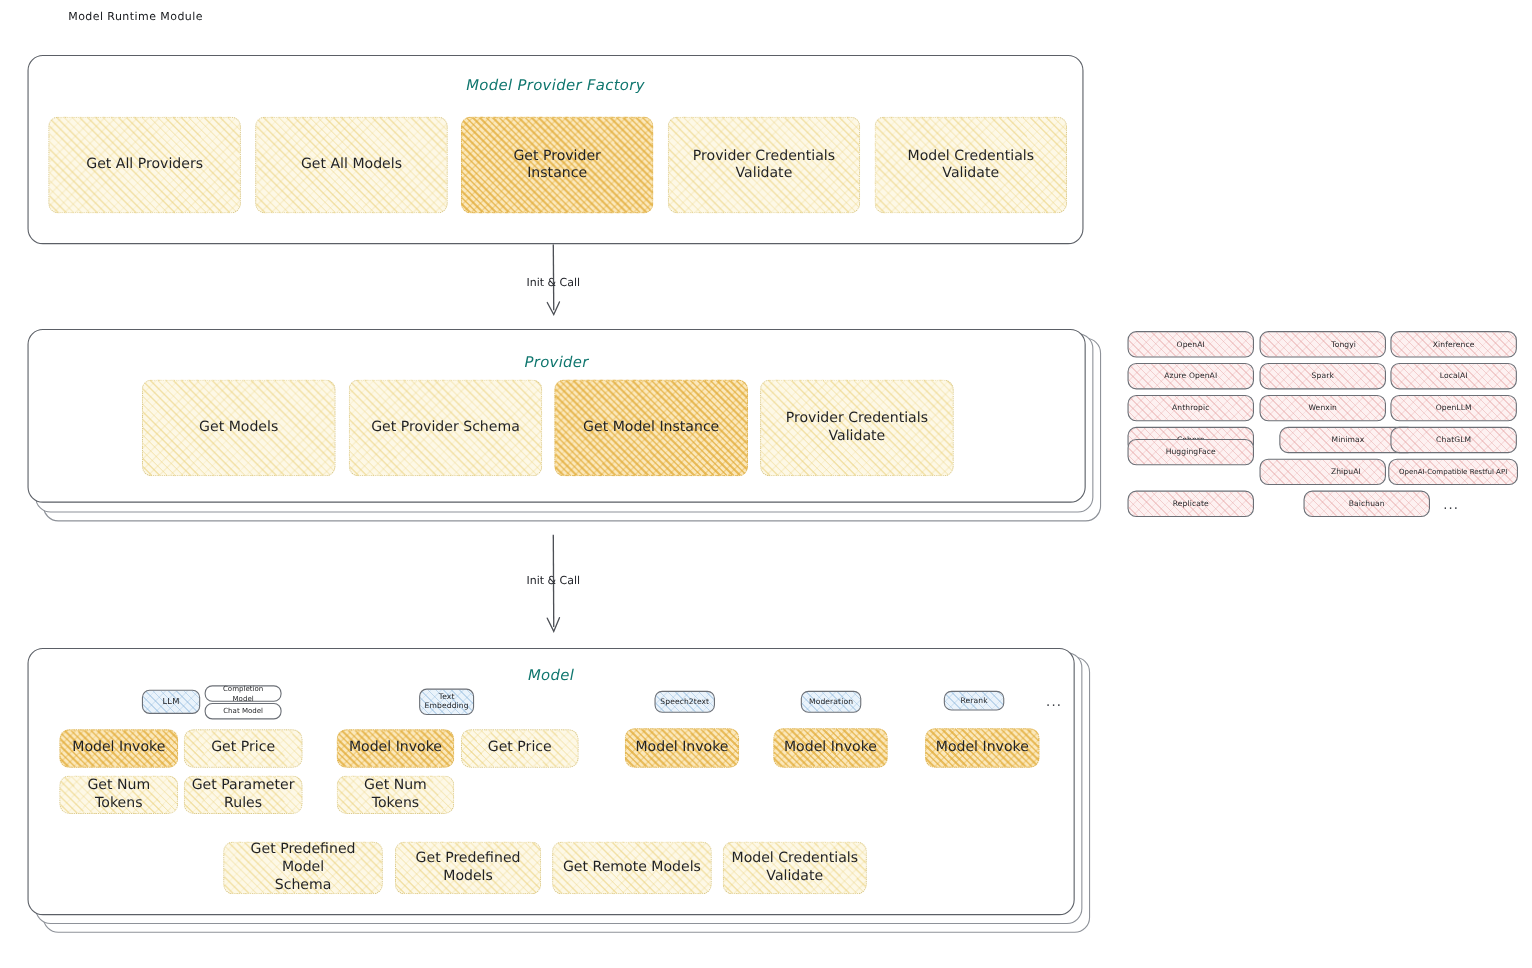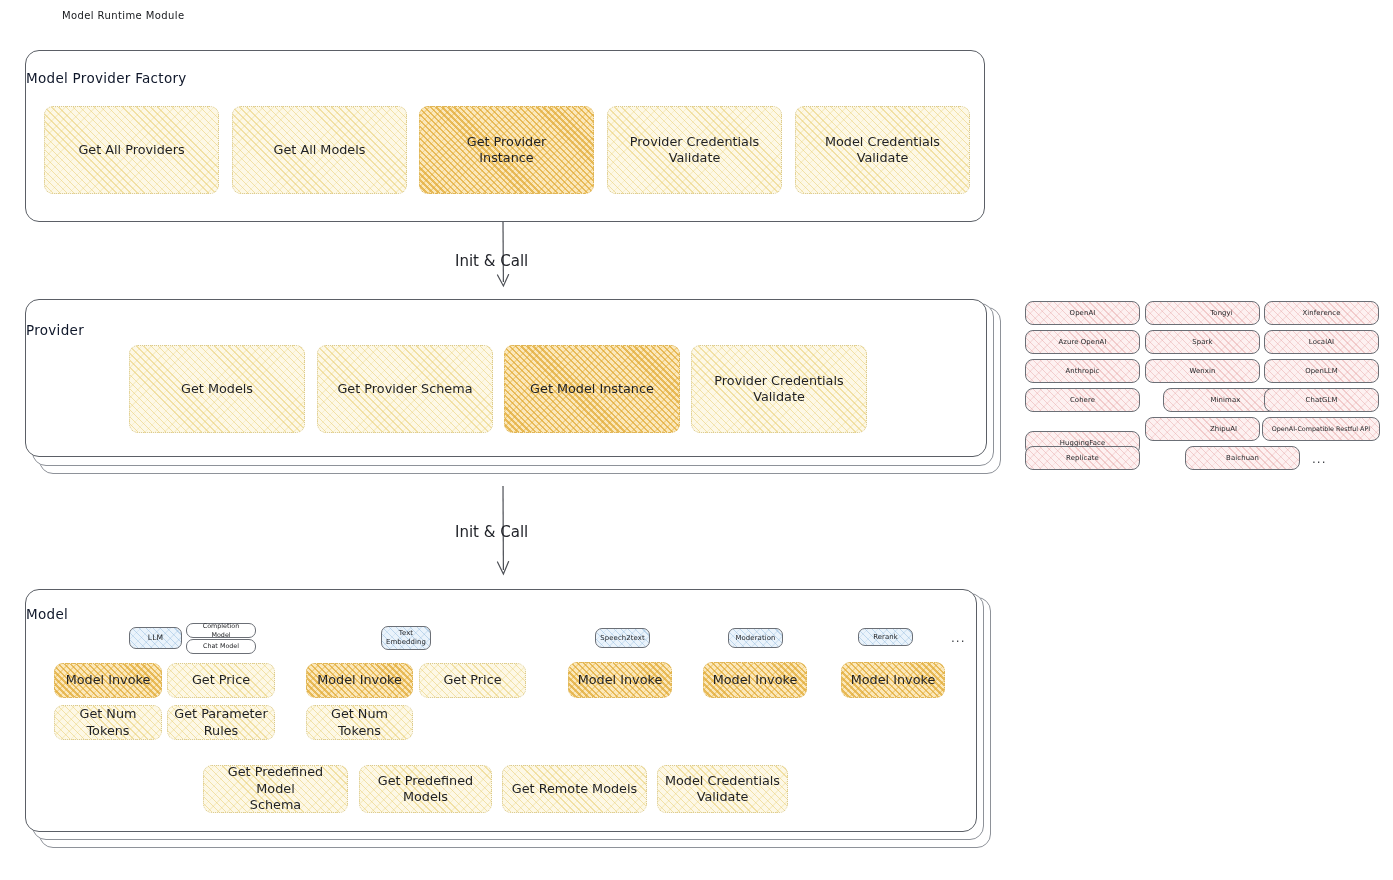--- a/index.html
+++ b/index.html
@@ -34,23 +34,25 @@
     position: absolute;
     background: #ffffff;
     border: 1.3px solid #5b5f66;
     border-radius: 14px;
     box-sizing: border-box;
   }
   .panel-title {
     position: absolute;
     left: 0;
     right: 0;
+    text-align: center;
     font-size: 13.5px;
-    color: #0f172a;
+    color: #0f766e;
     letter-spacing: .3px;
+    font-style: italic;
   }
   
   .sheet {
     position: absolute;
     background: #ffffff;
     border: 1.1px solid #8e9299;
     border-radius: 14px;
     box-sizing: border-box;
   }
 
@@ -141,23 +143,24 @@
 
   .fs-13 { font-size: 12.8px; }
   .fs-8  { font-size: 7.6px; letter-spacing: .1px; }
   .fs-7  { font-size: 6.9px; letter-spacing: .1px; }
   .fs-6  { font-size: 6.4px; letter-spacing: 0; }
 
   
   .arrow { position: absolute; }
   .arrow-label {
     position: absolute;
-    font-size: 15px;
+    font-size: 10px;
     color: #22242a;
     white-space: nowrap;
+    text-align: center;
   }
 
   .ellipsis {
     position: absolute;
     font-size: 12px;
     color: #3b3e44;
     letter-spacing: 1px;
   }
 </style>
 </head>
@@ -193,21 +196,21 @@
 <div class="box hatch-yellow fs-13" style="left:129px; top:345px; width:176px; height:88px;">Get Models</div>
 <div class="box hatch-yellow fs-13" style="left:317px; top:345px; width:176px; height:88px;">Get Provider Schema</div>
 <div class="box hatch-orange fs-13" style="left:504px; top:345px; width:176px; height:88px;">Get Model Instance</div>
 <div class="box hatch-yellow fs-13" style="left:691px; top:345px; width:176px; height:88px;">Provider Credentials
 Validate</div>
 
 <div class="box hatch-pink fs-7" style="left:1025px; top:301px; width:115px; height:24px;">OpenAI</div>
 <div class="box hatch-pink fs-7" style="left:1025px; top:330px; width:115px; height:24px;">Azure OpenAI</div>
 <div class="box hatch-pink fs-7" style="left:1025px; top:359px; width:115px; height:24px;">Anthropic</div>
 <div class="box hatch-pink fs-7" style="left:1025px; top:388px; width:115px; height:24px;">Cohere</div>
-<div class="box hatch-pink fs-7" style="left:1025px; top:431px; width:115px; height:24px;">HuggingFace</div>
+<div class="box hatch-pink fs-7" style="left:1025px; top:399px; width:115px; height:24px;">HuggingFace</div>
 <div class="box hatch-pink fs-7" style="left:1025px; top:446px; width:115px; height:24px;">Replicate</div>
 
 <div class="box hatch-pink fs-7" style="left:1145px; top:301px; width:115px; height:24px;padding-left:44px;">Tongyi</div>
 <div class="box hatch-pink fs-7" style="left:1145px; top:330px; width:115px; height:24px;">Spark</div>
 <div class="box hatch-pink fs-7" style="left:1145px; top:359px; width:115px; height:24px;">Wenxin</div>
 <div class="box hatch-pink fs-7" style="left:1145px; top:388px; width:125px; height:24px;margin-left:18px;">Minimax</div>
 <div class="box hatch-pink fs-7" style="left:1145px; top:417px; width:115px; height:24px;padding-left:48px;">ZhipuAI</div>
 <div class="box hatch-pink fs-7" style="left:1185px; top:446px; width:115px; height:24px;">Baichuan</div>
 
 <div class="box hatch-pink fs-7" style="left:1264px; top:301px; width:115px; height:24px;">Xinference</div>

